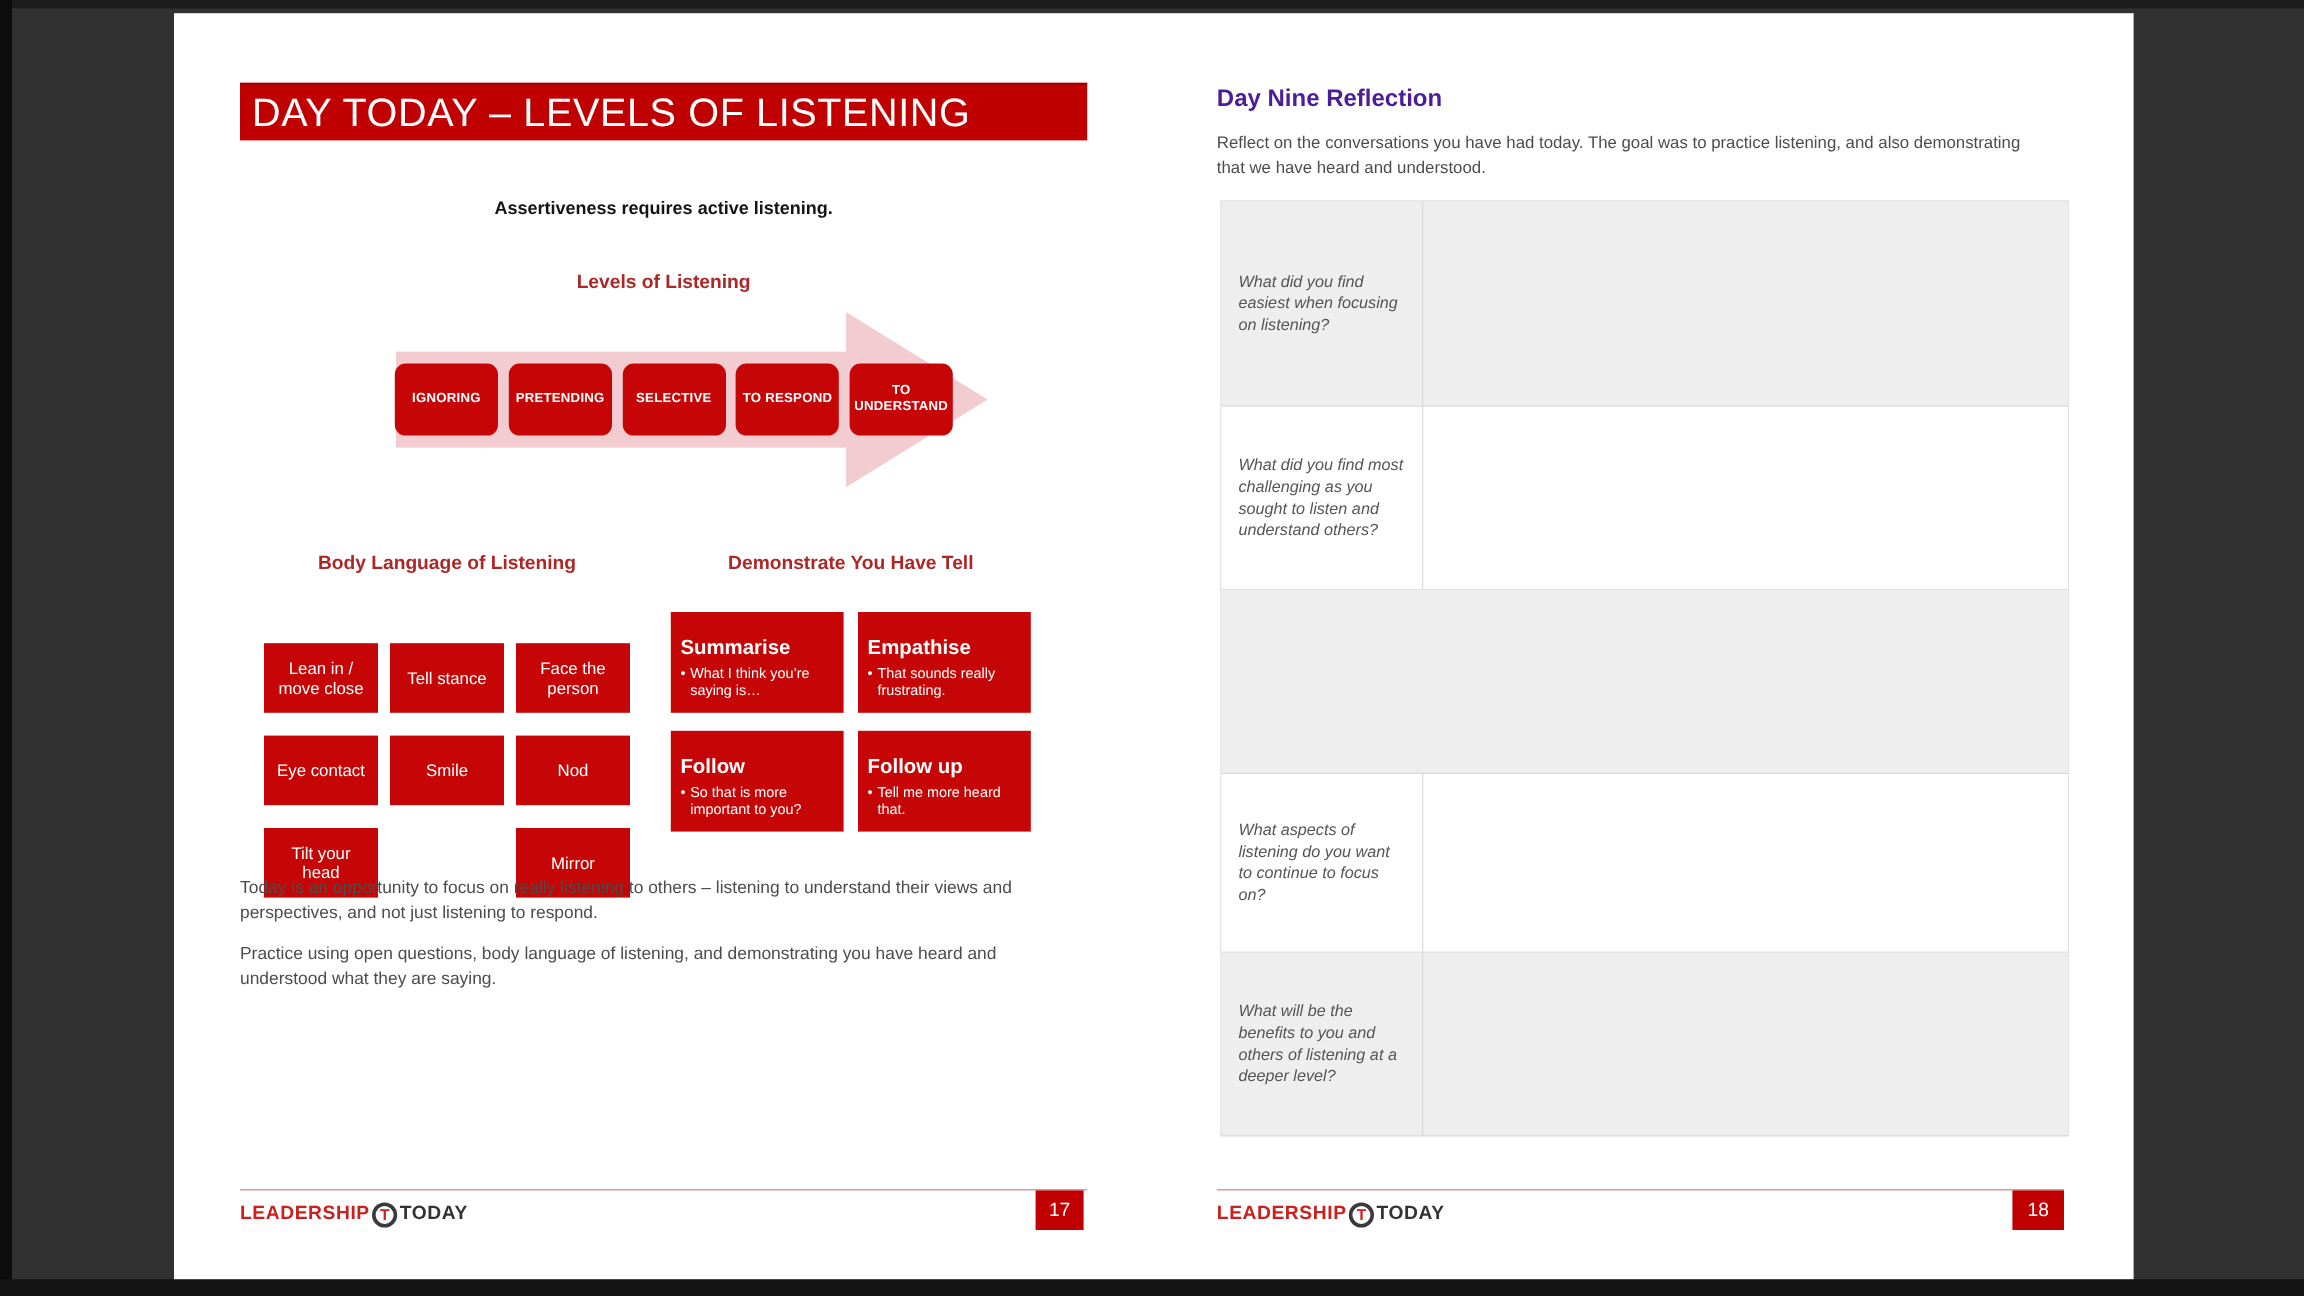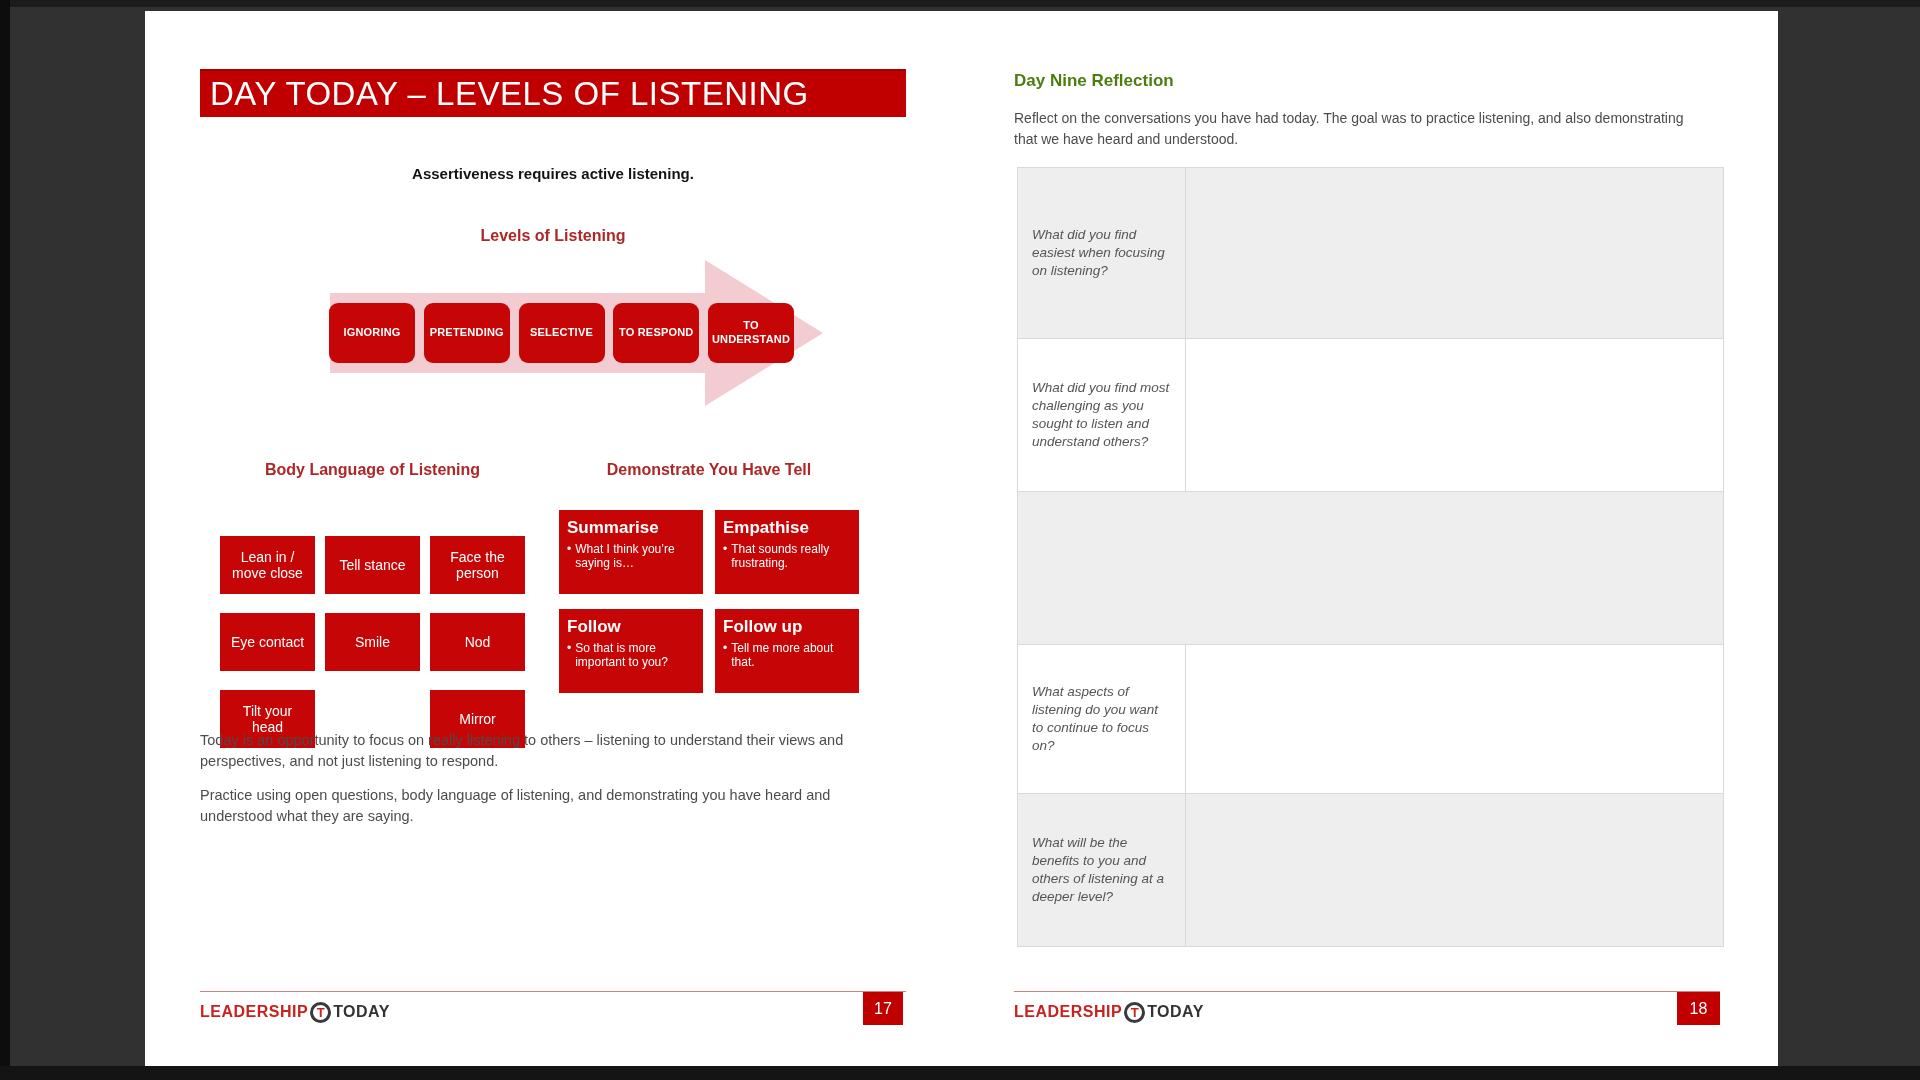--- a/index.html
+++ b/index.html
@@ -31,21 +31,21 @@
   .bl-heading{position:absolute;left:75px;top:450px;width:305px;text-align:center;
     font-size:16px;font-weight:bold;color:#ad2727;}
   .bl-grid{position:absolute;left:75px;top:498px;width:305px;display:flex;flex-wrap:wrap;
     gap:19px 10px;justify-content:space-between;margin-top:27px;}
   .bl-box{width:95px;height:58px;background:#c60606;color:#fff;display:flex;align-items:center;
     justify-content:center;text-align:center;font-size:14px;line-height:1.15;padding:0 6px;}
   .demo-heading{position:absolute;left:414px;top:450px;width:300px;text-align:center;
     font-size:16px;font-weight:bold;color:#ad2727;}
   .demo-grid{position:absolute;left:414px;top:499px;width:300px;display:flex;flex-wrap:wrap;
     gap:15px 12px;}
-  .demo-card{width:144px;height:84px;background:#c60606;color:#fff;padding:8px 8px;}
+  .demo-card{width:144px;height:84px;background:#c60606;color:#fff;padding:20px 8px;}
   .demo-title{font-size:17px;font-weight:bold;margin-bottom:4px;}
   .demo-bullet{font-size:12px;line-height:1.2;display:flex;}
   .demo-bullet::before{content:"•";margin-right:4px;}
   .paragraphs{position:absolute;left:55px;top:719px;width:692px;font-size:14.5px;
     color:#4c4c4c;line-height:1.45;}
   .paragraphs p{margin:0 0 13px 0;}
 
   
   .footer-line{position:absolute;top:980px;width:706px;height:1px;background:#d47f7f;}
   .footer-line.left{left:55px;} .footer-line.right{left:869px;}
@@ -55,21 +55,21 @@
   .logo-circle{width:21px;height:21px;border-radius:50%;border:3px solid #3a3a3a;background:#fff;
     color:#c9211e;font-weight:bold;font-size:13px;display:flex;align-items:center;
     justify-content:center;margin:0 2px;}
   .brand-today{font-size:16px;font-weight:bold;color:#333;letter-spacing:0.5px;}
   .page-square{position:absolute;top:981px;height:33px;background:#c00000;color:#fff;
     font-size:16px;display:flex;align-items:center;justify-content:center;}
   .page-square.left{left:718px;width:40px;}
   .page-square.right{left:1532px;width:43px;}
 
   
-  .r-title{position:absolute;left:869px;top:60px;font-size:17px;font-weight:bold;color:#4d7c0f;}
+  .r-title{position:absolute;left:869px;top:60px;font-size:20px;font-weight:bold;color:#4c1d95;}
   .r-intro{position:absolute;left:869px;top:97px;width:676px;font-size:14px;color:#4c4c4c;
     line-height:1.5;}
   .r-table{position:absolute;left:872px;top:156px;width:707px;border:1px solid #d9d9d9;
     border-bottom:none;}
   .t-row{display:flex;border-bottom:1px solid #d9d9d9;background:#fff;}
   .t-row.shaded{background:#eeeeee;}
   .t-row:nth-child(1){height:171px;}
   .t-row:nth-child(2){height:153px;}
   .t-row:nth-child(3){height:153px;}
   .t-row:nth-child(4){height:149px;}
@@ -162,21 +162,21 @@
         </div>
         <div class="demo-card">
           <div class="demo-title">Follow</div>
           <div class="demo-bullet">
               <span>So that is more important to you?</span>
             </div>
         </div>
         <div class="demo-card">
           <div class="demo-title">Follow up</div>
           <div class="demo-bullet">
-              <span>Tell me more about that.</span>
+              <span>Tell me more heard that.</span>
             </div>
         </div>
       </div>
 
       <div class="paragraphs">
         <p>Today is an opportunity to focus on really listening to others – listening to understand their views and perspectives, and not just listening to respond.</p>
         <p>Practice using open questions, body language of listening, and demonstrating you have heard and understood what they are saying.</p>
       </div>
 
       <div class="footer-line left"></div>

